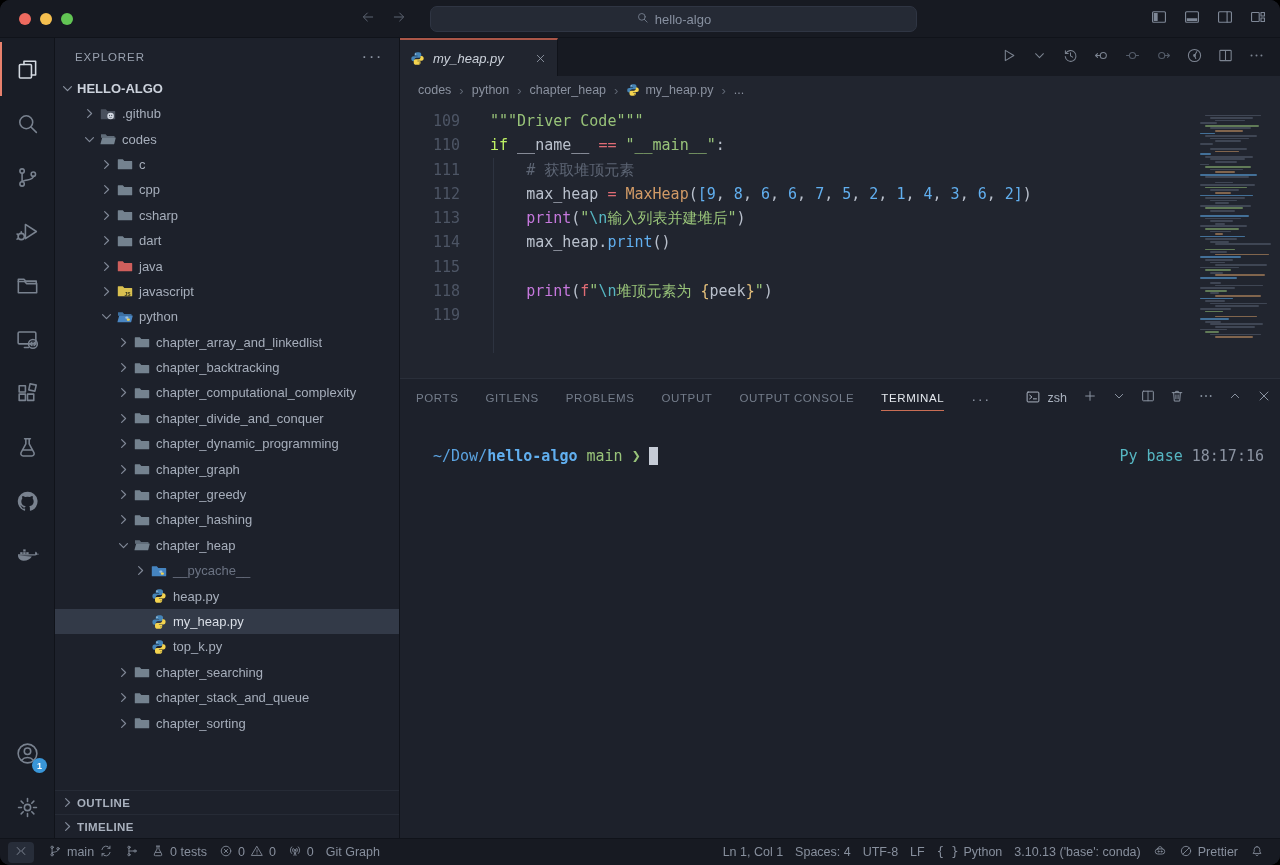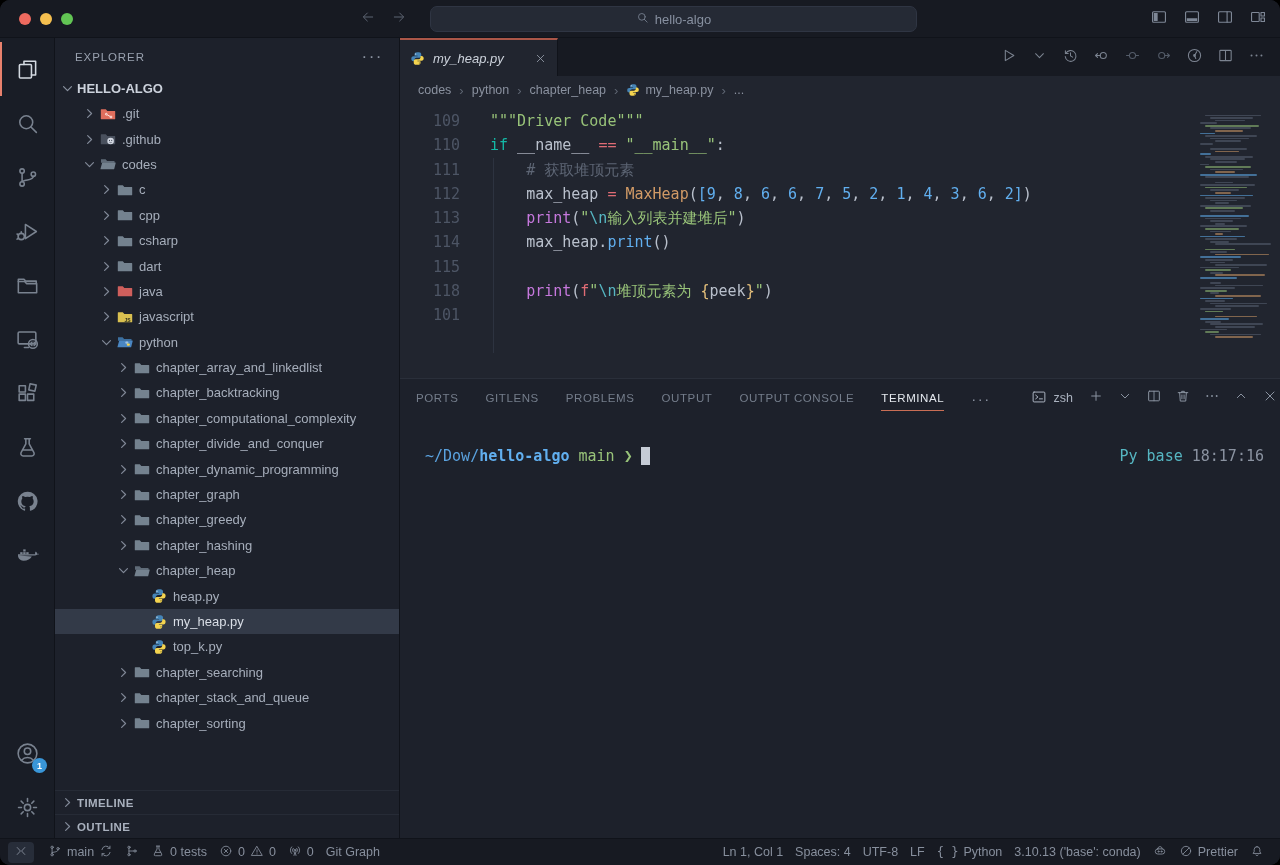--- a/index.html
+++ b/index.html
@@ -68,31 +68,31 @@
   .codearea{flex:0 0 274px;position:relative;font-family:"DejaVu Sans Mono",monospace;font-size:15px;line-height:24.3px;overflow:hidden;padding-top:5px;}
   .cline{display:flex;white-space:pre;}
   .cgutter{flex:0 0 60px;text-align:right;color:#4d5565;}
   .ccontent{margin-left:30px;}
   .indent-guide{position:absolute;left:93px;top:54px;width:1px;height:195px;background:#2d3340;}
   .minimap{position:absolute;right:8px;top:8px;width:72px;}
   .mm-line{height:1.7px;margin-bottom:.9px;border-radius:1px;opacity:.55;}
 
   
   .panel{flex:1;background:#1d212b;border-top:1px solid #2a2f3a;display:flex;flex-direction:column;min-height:0;}
-  .panel-header{height:38px;flex:0 0 38px;display:flex;align-items:center;padding:0 2px 0 16px;}
+  .panel-header{height:38px;flex:0 0 38px;display:flex;align-items:center;padding:0 8px 0 16px;}
   .ptab{font-size:11.5px;letter-spacing:.6px;color:#747d8b;margin-right:27px;height:38px;display:flex;align-items:center;position:relative;cursor:pointer;white-space:nowrap;}
   .ptab.active{color:#e4e8ee;}
   .ptab.active::after{content:"";position:absolute;left:0;right:0;bottom:6px;height:1.5px;background:#c96e55;}
   .ptab-more{color:#8b93a1;font-size:15px;letter-spacing:1.5px;margin-right:24px;cursor:pointer;}
   .panel-actions{margin-left:auto;display:flex;align-items:center;gap:13px;color:#8a93a1;}
   .panel-actions svg{width:16px;height:16px;cursor:pointer;}
   .shell{display:flex;align-items:center;gap:7px;font-size:12.5px;color:#aab2bf;cursor:pointer;margin-right:2px;}
   .shell svg{width:16px;height:16px;}
   .terminal{flex:1;position:relative;font-family:"DejaVu Sans Mono",monospace;font-size:15px;}
-  .prompt{position:absolute;left:25px;top:30px;display:flex;align-items:center;white-space:pre;}
+  .prompt{position:absolute;left:33px;top:30px;display:flex;align-items:center;white-space:pre;}
   .cursor{display:inline-block;width:9px;height:18px;background:#c6ccd6;margin-left:8px;}
   .prompt-right{position:absolute;right:16px;top:30px;white-space:pre;}
 
   
   .statusbar{height:27px;flex:0 0 27px;background:#171a22;border-top:1px solid #10131a;display:flex;align-items:center;font-size:12.5px;color:#878f9d;padding:0 10px 0 8px;}
   .sb-item{display:flex;align-items:center;gap:5px;padding:0 6px;height:21px;cursor:pointer;white-space:nowrap;}
   .sb-item svg{width:14px;height:14px;}
   .sb-item.boxed{background:#272d39;border-radius:4px;margin-right:8px;}
   .sb-spacer{flex:1;}
   .braces{font-family:"DejaVu Sans Mono",monospace;font-size:12px;}
@@ -248,38 +248,20 @@
       </div>
       <div class="tree" id="tree">
           <div class="trow" style="padding-left: 27px;">
             <span class="chev">
               <svg class="si" viewBox="0 0 16 16" style="stroke-width:1.3">
                 <path d="M6 3.8l4.2 4.2L6 12.2"></path>
               </svg>
             </span>
             <span class="ticon">
               <svg viewBox="0 0 16 16">
-                <path fill="#df6e5d" d="M1.3 3.2h4.5l1.5 1.7h7.4a.5.5 0 0 1 .5.5v7.4a.5.5 0 0 1-.5.5H1.3a.5.5 0 0 1-.5-.5V3.7a.5.5 0 0 1 .5-.5z"></path>
-                <g stroke="#ffe9e4" stroke-width="1" fill="none">
-                  <circle cx="6.3" cy="8.2" r=".9"></circle>
-                  <circle cx="11" cy="11" r=".9"></circle>
-                  <path d="M7.2 8.9l2.9 1.5"></path>
-                </g>
-              </svg>
-            </span>
-            <span class="tlabel">.git</span>
-          </div>
-          <div class="trow" style="padding-left: 27px;">
-            <span class="chev">
-              <svg class="si" viewBox="0 0 16 16" style="stroke-width:1.3">
-                <path d="M6 3.8l4.2 4.2L6 12.2"></path>
-              </svg>
-            </span>
-            <span class="ticon">
-              <svg viewBox="0 0 16 16">
                 <path fill="#49505d" d="M1.3 3.2h4.5l1.5 1.7h7.4a.5.5 0 0 1 .5.5v7.4a.5.5 0 0 1-.5.5H1.3a.5.5 0 0 1-.5-.5V3.7a.5.5 0 0 1 .5-.5z"></path>
                 <circle cx="10.6" cy="10" r="3.3" fill="#d3d8e2"></circle>
                 <circle cx="9.5" cy="9.4" r=".55" fill="#49505d"></circle>
                 <circle cx="11.7" cy="9.4" r=".55" fill="#49505d"></circle>
                 <path d="M9.4 11.2c.8.6 1.7.6 2.4 0" stroke="#49505d" stroke-width=".7" fill="none"></path>
               </svg>
             </span>
             <span class="tlabel">.github</span>
           </div>
           <div class="trow" style="padding-left: 27px;">
@@ -504,20 +486,37 @@
               </svg>
             </span>
             <span class="ticon">
               <svg viewBox="0 0 16 16">
                 <path fill="#5f6b78" d="M1 3.2h4.6l1.5 1.7h7a.5.5 0 0 1 .5.5v1.4H1z"></path>
                 <path fill="#74828f" d="M2.7 6.6h12.6a.4.4 0 0 1 .4.5l-1.5 5.8a.6.6 0 0 1-.6.4H.9a.4.4 0 0 1-.4-.5l1.6-5.8a.6.6 0 0 1 .6-.4z"></path>
               </svg>
             </span>
             <span class="tlabel">chapter_heap</span>
           </div>
+          <div class="trow dim" style="padding-left: 78px;">
+            <span class="chev">
+              <svg class="si" viewBox="0 0 16 16" style="stroke-width:1.3">
+                <path d="M6 3.8l4.2 4.2L6 12.2"></path>
+              </svg>
+            </span>
+            <span class="ticon">
+              <svg viewBox="0 0 16 16">
+                <path fill="#4584c0" d="M1.3 3.2h4.5l1.5 1.7h7.4a.5.5 0 0 1 .5.5v7.4a.5.5 0 0 1-.5.5H1.3a.5.5 0 0 1-.5-.5V3.7a.5.5 0 0 1 .5-.5z"></path>
+                <g>
+                  <rect x="8.3" y="7.6" width="3.1" height="2.2" rx="1" fill="#9fc3e3"></rect>
+                  <rect x="9.8" y="9.6" width="3.1" height="2.2" rx="1" fill="#f4d44f"></rect>
+                </g>
+              </svg>
+            </span>
+            <span class="tlabel">__pycache__</span>
+          </div>
           <div class="trow" style="padding-left: 78px;">
             <span class="chev"></span>
             <span class="ticon">
               <svg viewBox="0 0 16 16">
                 <path fill="#4584b6" d="M7.7 1.3c-1.9 0-2.9.9-2.9 2.3v1.5h3.3v.5H3.6c-1.4 0-2.2 1-2.2 2.6 0 1.5.8 2.6 2.2 2.6h1.2V9.3c0-1.2 1-2.2 2.2-2.2h3.1c1.1 0 1.9-.9 1.9-2V3.6c0-1.4-1.1-2.3-2.4-2.3z"></path>
                 <circle cx="6" cy="3.2" r=".6" fill="#e8f1f8"></circle>
                 <path fill="#f4d44f" d="M8.3 14.7c1.9 0 2.9-.9 2.9-2.3v-1.5H7.9v-.5h4.5c1.4 0 2.2-1 2.2-2.6 0-1.5-.8-2.6-2.2-2.6h-1.2v1.5c0 1.2-1 2.2-2.2 2.2H5.9c-1.1 0-1.9.9-1.9 2v1.5c0 1.4 1.1 2.3 2.4 2.3z"></path>
                 <circle cx="10" cy="12.8" r=".6" fill="#5b5120"></circle>
               </svg>
             </span>
@@ -587,29 +586,29 @@
             <span class="tlabel">chapter_sorting</span>
           </div>
         </div>
       <div id="sb-sections">
           <div class="sb-section">
             <span class="chev">
               <svg class="si" viewBox="0 0 16 16" style="stroke-width:1.3">
                 <path d="M6 3.8l4.2 4.2L6 12.2"></path>
               </svg>
             </span>
+            <span>OUTLINE</span>
+          </div>
+          <div class="sb-section">
+            <span class="chev">
+              <svg class="si" viewBox="0 0 16 16" style="stroke-width:1.3">
+                <path d="M6 3.8l4.2 4.2L6 12.2"></path>
+              </svg>
+            </span>
             <span>TIMELINE</span>
-          </div>
-          <div class="sb-section">
-            <span class="chev">
-              <svg class="si" viewBox="0 0 16 16" style="stroke-width:1.3">
-                <path d="M6 3.8l4.2 4.2L6 12.2"></path>
-              </svg>
-            </span>
-            <span>OUTLINE</span>
           </div>
         </div>
     </div>
 
     <div class="editorarea">
       <div class="tabbar">
         <div class="tab">
           <span class="ticon" id="tab-icon">
               <svg viewBox="0 0 16 16">
                 <path fill="#4584b6" d="M7.7 1.3c-1.9 0-2.9.9-2.9 2.3v1.5h3.3v.5H3.6c-1.4 0-2.2 1-2.2 2.6 0 1.5.8 2.6 2.2 2.6h1.2V9.3c0-1.2 1-2.2 2.2-2.2h3.1c1.1 0 1.9-.9 1.9-2V3.6c0-1.4-1.1-2.3-2.4-2.3z"></path>
@@ -690,28 +689,28 @@
             <span>my_heap.py</span>
           </span>
           <span class="bc-sep">›</span>
           <span class="bc-item">
             <span>...</span>
           </span>
         </div>
       <div class="codearea">
         <div id="code-lines">
             <div class="cline"><span class="cgutter">109</span><span class="ccontent"><span style="color: rgb(152, 195, 121);">"""Driver Code"""</span></span></div>
-            <div class="cline"><span class="cgutter">110</span><span class="ccontent"><span style="color: #14b8a6;">if </span><span style="color: rgb(185, 192, 204);">__name__ </span><span style="color: rgb(224, 108, 117);">== </span><span style="color: rgb(152, 195, 121);">"__main__"</span><span style="color: rgb(185, 192, 204);">:</span></span></div>
+            <div class="cline"><span class="cgutter">110</span><span class="ccontent"><span style="color: #bef264;">if </span><span style="color: rgb(185, 192, 204);">__name__ </span><span style="color: rgb(224, 108, 117);">== </span><span style="color: rgb(152, 195, 121);">"__main__"</span><span style="color: rgb(185, 192, 204);">:</span></span></div>
             <div class="cline"><span class="cgutter">111</span><span class="ccontent">    <span style="color: rgb(93, 101, 116);"># 获取堆顶元素</span></span></div>
             <div class="cline"><span class="cgutter">112</span><span class="ccontent">    <span style="color: rgb(185, 192, 204);">max_heap </span><span style="color: rgb(224, 108, 117);">= </span><span style="color: rgb(209, 154, 102);">MaxHeap</span><span style="color: rgb(185, 192, 204);">(</span><span style="color: rgb(97, 175, 239);">[</span><span style="color: rgb(97, 175, 239);">9</span><span style="color: rgb(185, 192, 204);">, </span><span style="color: rgb(97, 175, 239);">8</span><span style="color: rgb(185, 192, 204);">, </span><span style="color: rgb(97, 175, 239);">6</span><span style="color: rgb(185, 192, 204);">, </span><span style="color: rgb(97, 175, 239);">6</span><span style="color: rgb(185, 192, 204);">, </span><span style="color: rgb(97, 175, 239);">7</span><span style="color: rgb(185, 192, 204);">, </span><span style="color: rgb(97, 175, 239);">5</span><span style="color: rgb(185, 192, 204);">, </span><span style="color: rgb(97, 175, 239);">2</span><span style="color: rgb(185, 192, 204);">, </span><span style="color: rgb(97, 175, 239);">1</span><span style="color: rgb(185, 192, 204);">, </span><span style="color: rgb(97, 175, 239);">4</span><span style="color: rgb(185, 192, 204);">, </span><span style="color: rgb(97, 175, 239);">3</span><span style="color: rgb(185, 192, 204);">, </span><span style="color: rgb(97, 175, 239);">6</span><span style="color: rgb(185, 192, 204);">, </span><span style="color: rgb(97, 175, 239);">2</span><span style="color: rgb(97, 175, 239);">]</span><span style="color: rgb(185, 192, 204);">)</span></span></div>
             <div class="cline"><span class="cgutter">113</span><span class="ccontent">    <span style="color: rgb(198, 120, 221);">print</span><span style="color: rgb(185, 192, 204);">(</span><span style="color: rgb(152, 195, 121);">"</span><span style="color: rgb(86, 182, 194);">\n</span><span style="color: rgb(152, 195, 121);">输入列表并建堆后</span><span style="color: rgb(152, 195, 121);">"</span><span style="color: rgb(185, 192, 204);">)</span></span></div>
             <div class="cline"><span class="cgutter">114</span><span class="ccontent">    <span style="color: rgb(185, 192, 204);">max_heap.</span><span style="color: rgb(97, 175, 239);">print</span><span style="color: rgb(185, 192, 204);">()</span></span></div>
             <div class="cline"><span class="cgutter">115</span><span class="ccontent"></span></div>
             <div class="cline"><span class="cgutter">118</span><span class="ccontent">    <span style="color: rgb(198, 120, 221);">print</span><span style="color: rgb(185, 192, 204);">(</span><span style="color: rgb(224, 108, 117);">f</span><span style="color: rgb(152, 195, 121);">"</span><span style="color: rgb(86, 182, 194);">\n</span><span style="color: rgb(152, 195, 121);">堆顶元素为 </span><span style="color: rgb(229, 192, 123);">{</span><span style="color: rgb(185, 192, 204);">peek</span><span style="color: rgb(229, 192, 123);">}</span><span style="color: rgb(152, 195, 121);">"</span><span style="color: rgb(185, 192, 204);">)</span></span></div>
-            <div class="cline"><span class="cgutter">101</span><span class="ccontent"></span></div>
+            <div class="cline"><span class="cgutter">119</span><span class="ccontent"></span></div>
           </div>
         <div class="indent-guide"></div>
         <div class="minimap" id="minimap">
             <div class="mm-line" style="background: transparent;"></div>
             <div class="mm-line" style="width: 56px; margin-left: 5px; background: rgb(90, 99, 115);"></div>
             <div class="mm-line" style="width: 43px; margin-left: 10px; background: rgb(90, 99, 115);"></div>
             <div class="mm-line" style="width: 30px; margin-left: 15px; background: rgb(90, 99, 115);"></div>
             <div class="mm-line" style="width: 17px; margin-left: 0px; background: rgb(90, 99, 115);"></div>
             <div class="mm-line" style="width: 54px; margin-left: 5px; background: rgb(152, 195, 121);"></div>
             <div class="mm-line" style="width: 41px; margin-left: 10px; background: rgb(90, 99, 115);"></div>

